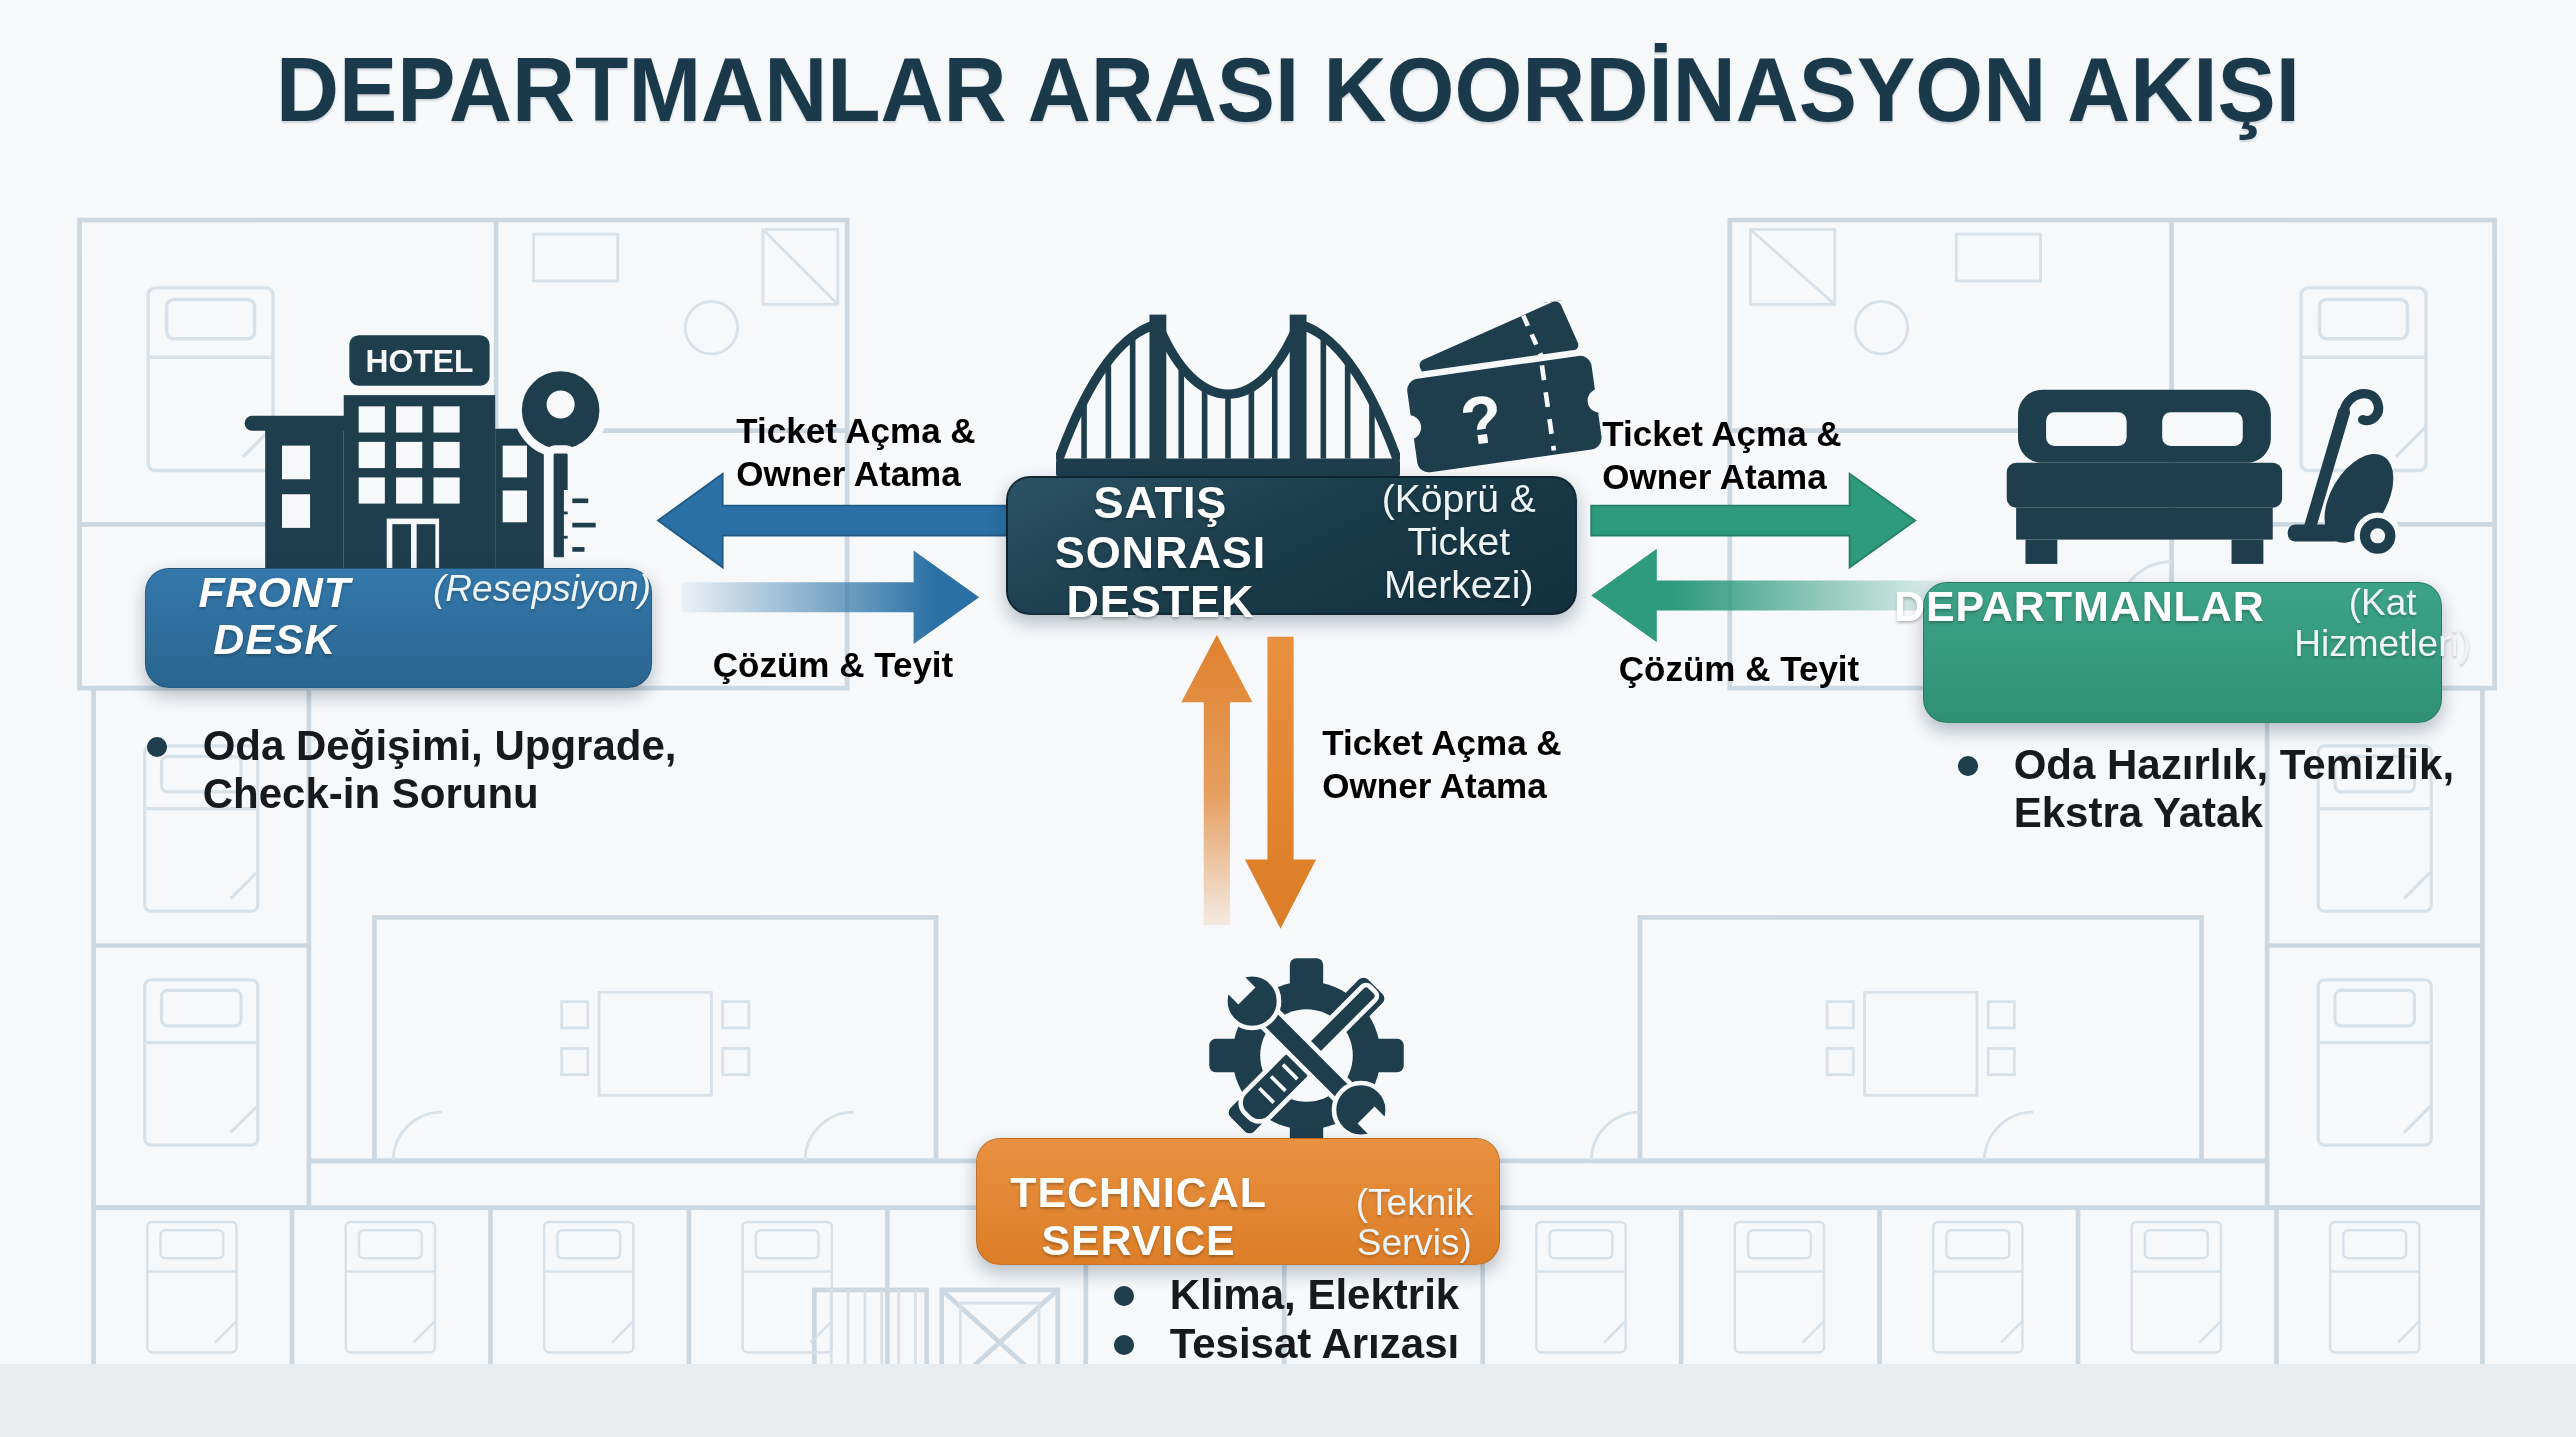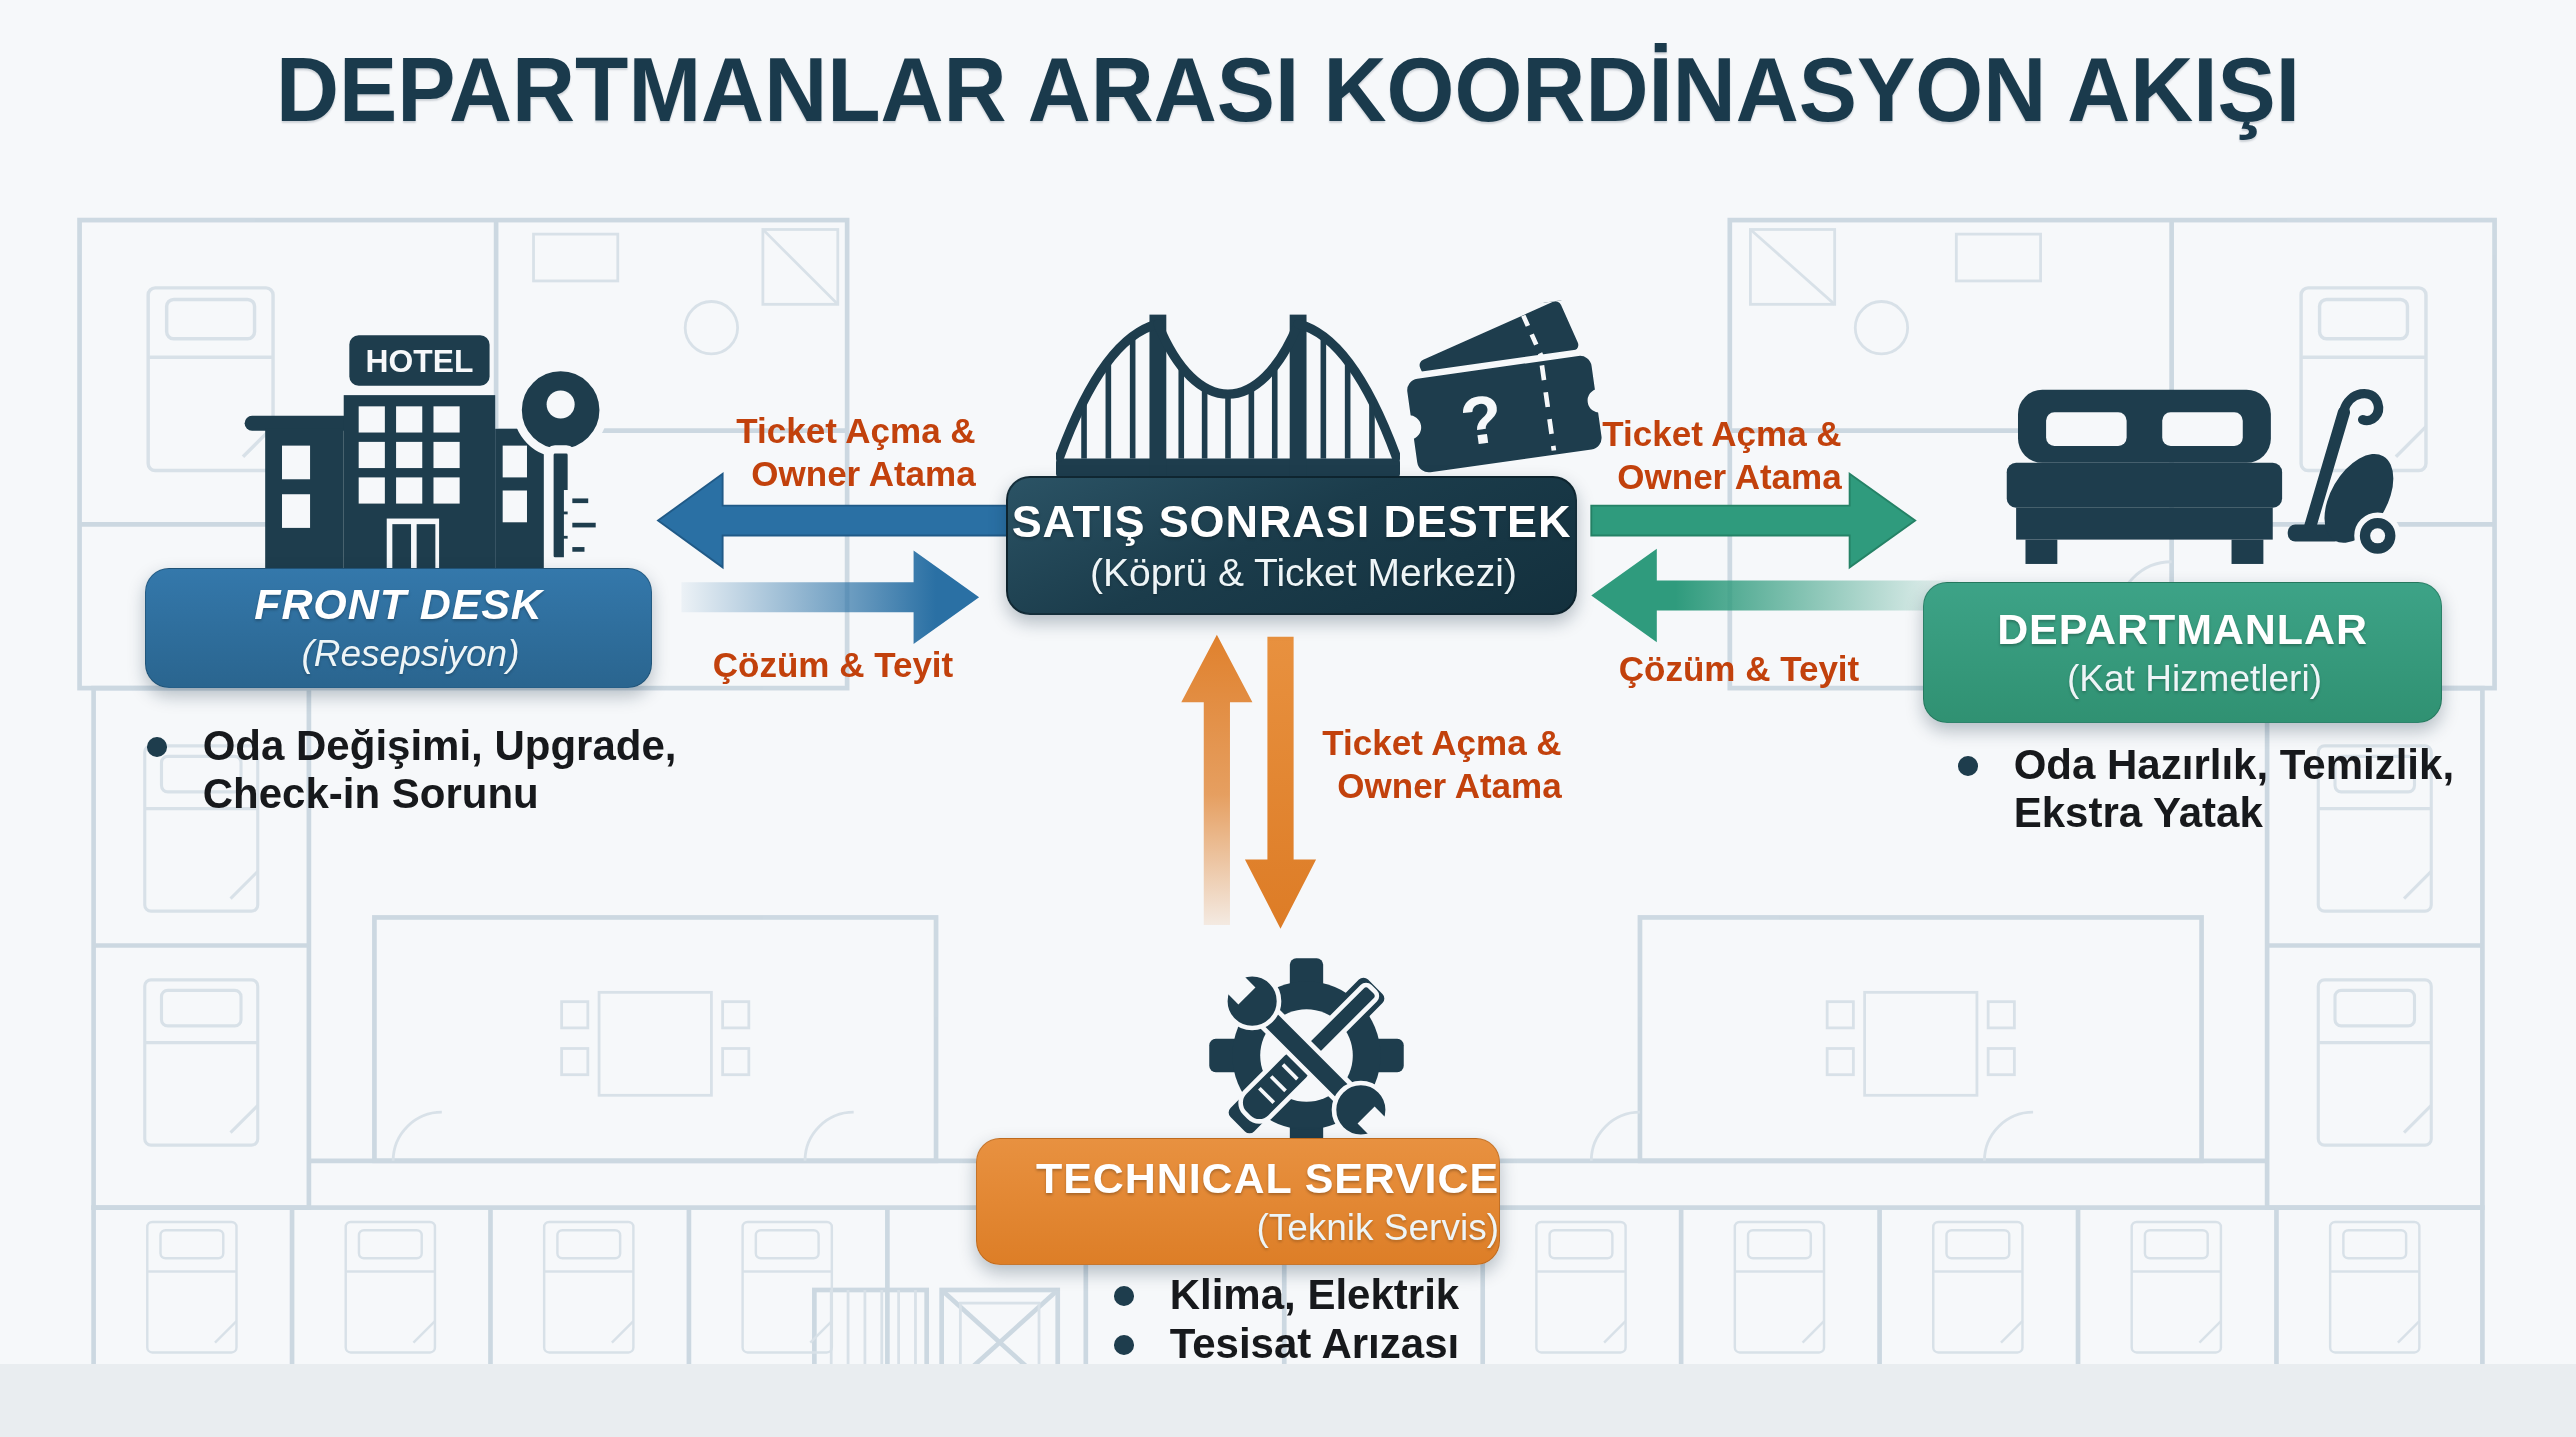--- a/index.html
+++ b/index.html
@@ -12,34 +12,34 @@
   .abs{position:absolute;}
   .floorplan{position:absolute; left:0; top:0; width:2576px; height:1438px;}
   .title{
     position:absolute; left:0; right:0; top:39px; text-align:center;
     font-size:90px; font-weight:700; letter-spacing:0px; color:#1a3a4c;
     transform:scaleX(.97); text-shadow:0 1.9px 1.9px rgba(20,40,60,.18);
     white-space:nowrap;
   }
   .dept-box{
     position:absolute; border-radius:24px; color:#ffffff; text-align:center;
-    display:flex; flex-direction:column; justify-content:center; gap:5.6px;
+    display:flex; flex-direction:row; justify-content:center; gap:5.6px;
     box-shadow:0 7.5px 17px rgba(15,40,60,.28);
   }
   .dept-title{font-weight:700; font-size:43px; line-height:1.1; letter-spacing:0.9px; text-shadow:0 1.9px 2.8px rgba(0,0,0,.25);}
   .dept-sub{font-weight:400; font-size:37px; line-height:1.1; color:#eef5f7; text-shadow:0 1.9px 2.8px rgba(0,0,0,.2);padding-left:24px;}
   .box-blue{background:linear-gradient(180deg,#3478ab,#2a658f); border:1.9px solid rgba(13,48,72,.35);}
   .box-green{background:linear-gradient(180deg,#3da387,#309172); border:1.9px solid rgba(12,60,45,.3);}
   .box-orange{background:linear-gradient(180deg,#e89140,#dd7e27); border:1.9px solid rgba(120,60,10,.3);}
   .box-dark{background:linear-gradient(155deg,#2b5365 0%,#1b3c4b 45%,#13303d 100%); border:2.8px solid rgba(8,25,34,.6);}
   .box-dark .dept-title{font-size:45px;}
   .box-dark .dept-sub{font-size:39px;}
   .arrow-label{
-    position:absolute; transform:translateX(-50%); text-align:right;
-    font-size:35px; line-height:43px; font-weight:600; color:#c2410c;
+    position:absolute; transform:translateX(-50%); text-align:left;
+    font-size:35px; line-height:43px; font-weight:600; color:#000000;
     white-space:nowrap;
   }
   .bullet-row{position:absolute; display:flex; align-items:flex-start;}
   .bullet-dot{width:19.7px; height:19.7px; border-radius:50%; background:#1e3d4d; margin-top:15px; flex:none;}
   .bullet-text{
     margin-left:36px; font-size:42px; line-height:48px; font-weight:600; color:#17191c;
     white-space:nowrap;
   }
   .icon-wrap{position:absolute;}
 </style>

